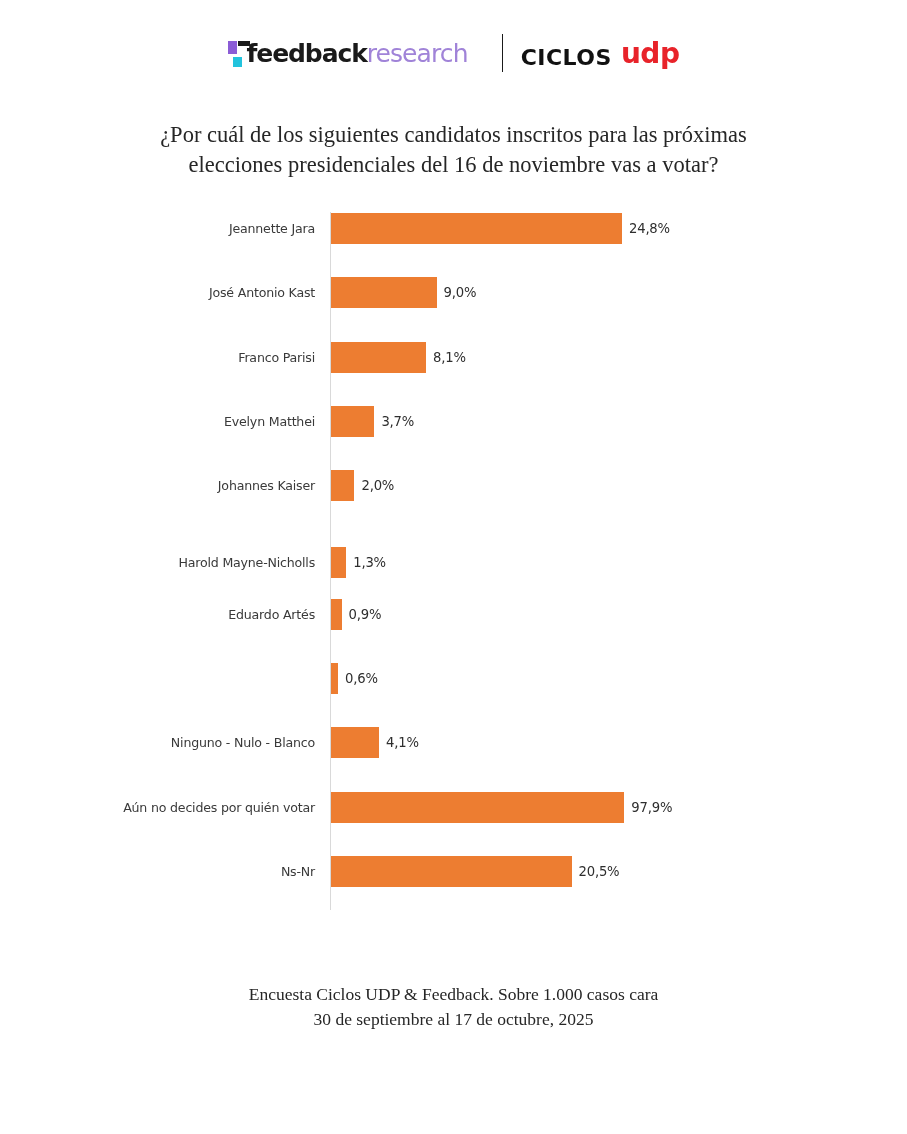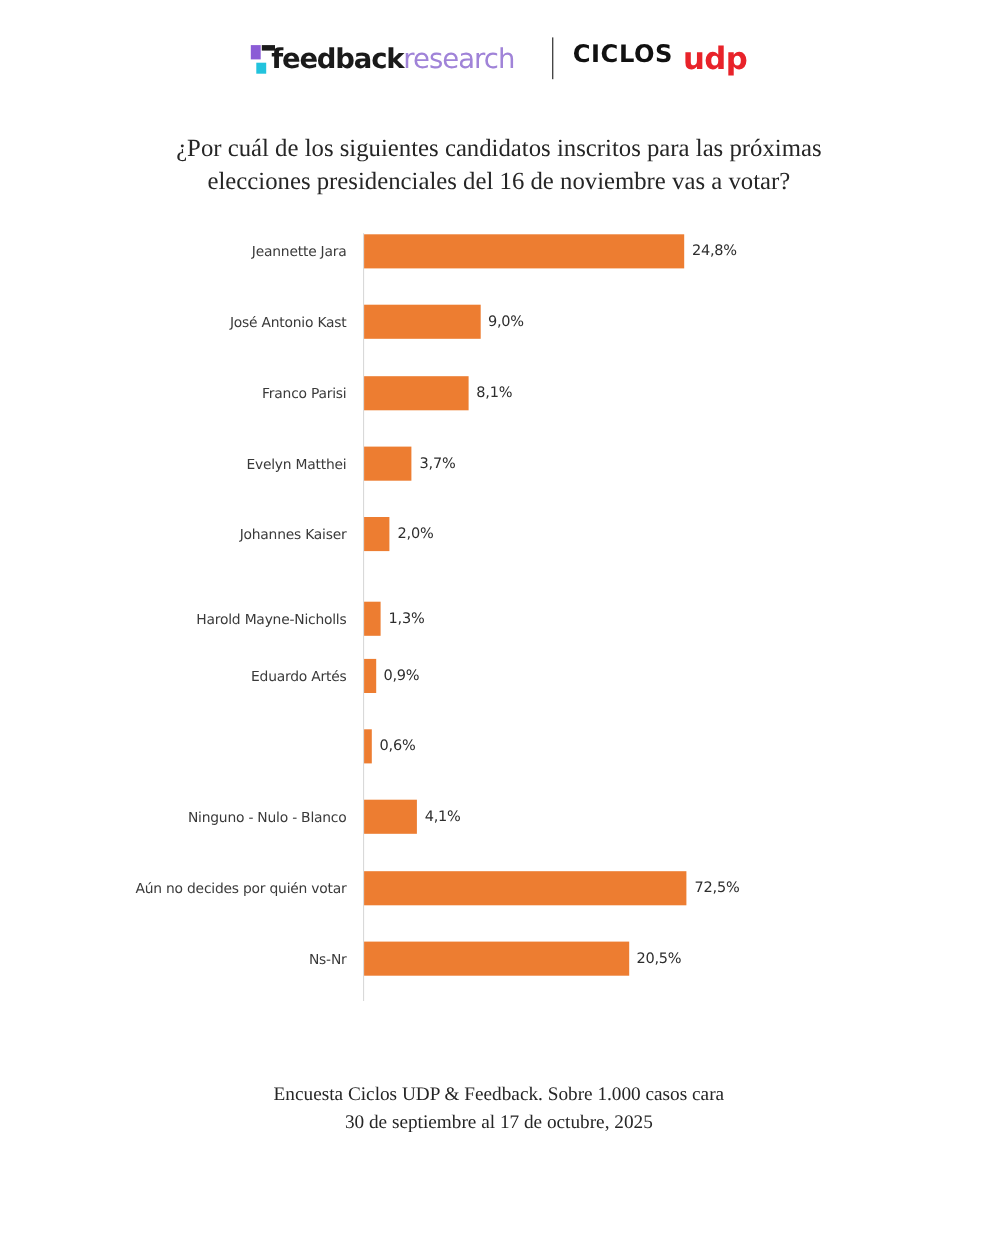--- a/index.html
+++ b/index.html
@@ -90,21 +90,21 @@
     line-height: 27px;
   }
   .logo-divider {
     width: 1px;
     height: 38px;
     background: #1A1A1A;
     margin: 0 18px;
   }
   .logo-ciclos {
     display: flex;
-    align-items: flex-start;
+    align-items: flex-end;
     gap: 9px;
   }
   .ciclos-word {
     font-family: "DejaVu Sans", sans-serif;
     font-weight: bold;
     font-size: 22px;
     letter-spacing: 0.5px;
     color: #111111;
   }
   .udp-word {
@@ -274,21 +274,21 @@
         <div class="bar-value" style="left: 345.04px;">0,6%</div>
       </div>
       <div class="bar-row" style="top: 727.4px; width: 907px;">
         <div class="bar-label" style="left: 0px; width: 331px;">Ninguno - Nulo - Blanco</div>
         <div class="bar-rect" style="width: 48.1089px; background: rgb(237, 125, 49);"></div>
         <div class="bar-value" style="left: 386.109px;">4,1%</div>
       </div>
       <div class="bar-row" style="top: 791.7px; width: 907px;">
         <div class="bar-label" style="left: 0px; width: 331px;">Aún no decides por quién votar</div>
         <div class="bar-rect" style="width: 293.347px; background: rgb(237, 125, 49);"></div>
-        <div class="bar-value" style="left: 631.347px;">72,5%</div>
+        <div class="bar-value" style="left: 631.347px;">97,9%</div>
       </div>
       <div class="bar-row" style="top: 856px; width: 907px;">
         <div class="bar-label" style="left: 0px; width: 331px;">Ns-Nr</div>
         <div class="bar-rect" style="width: 240.544px; background: rgb(237, 125, 49);"></div>
         <div class="bar-value" style="left: 578.544px;">20,5%</div>
       </div>
     </div>
 </div>
 
 <div id="footnote">

